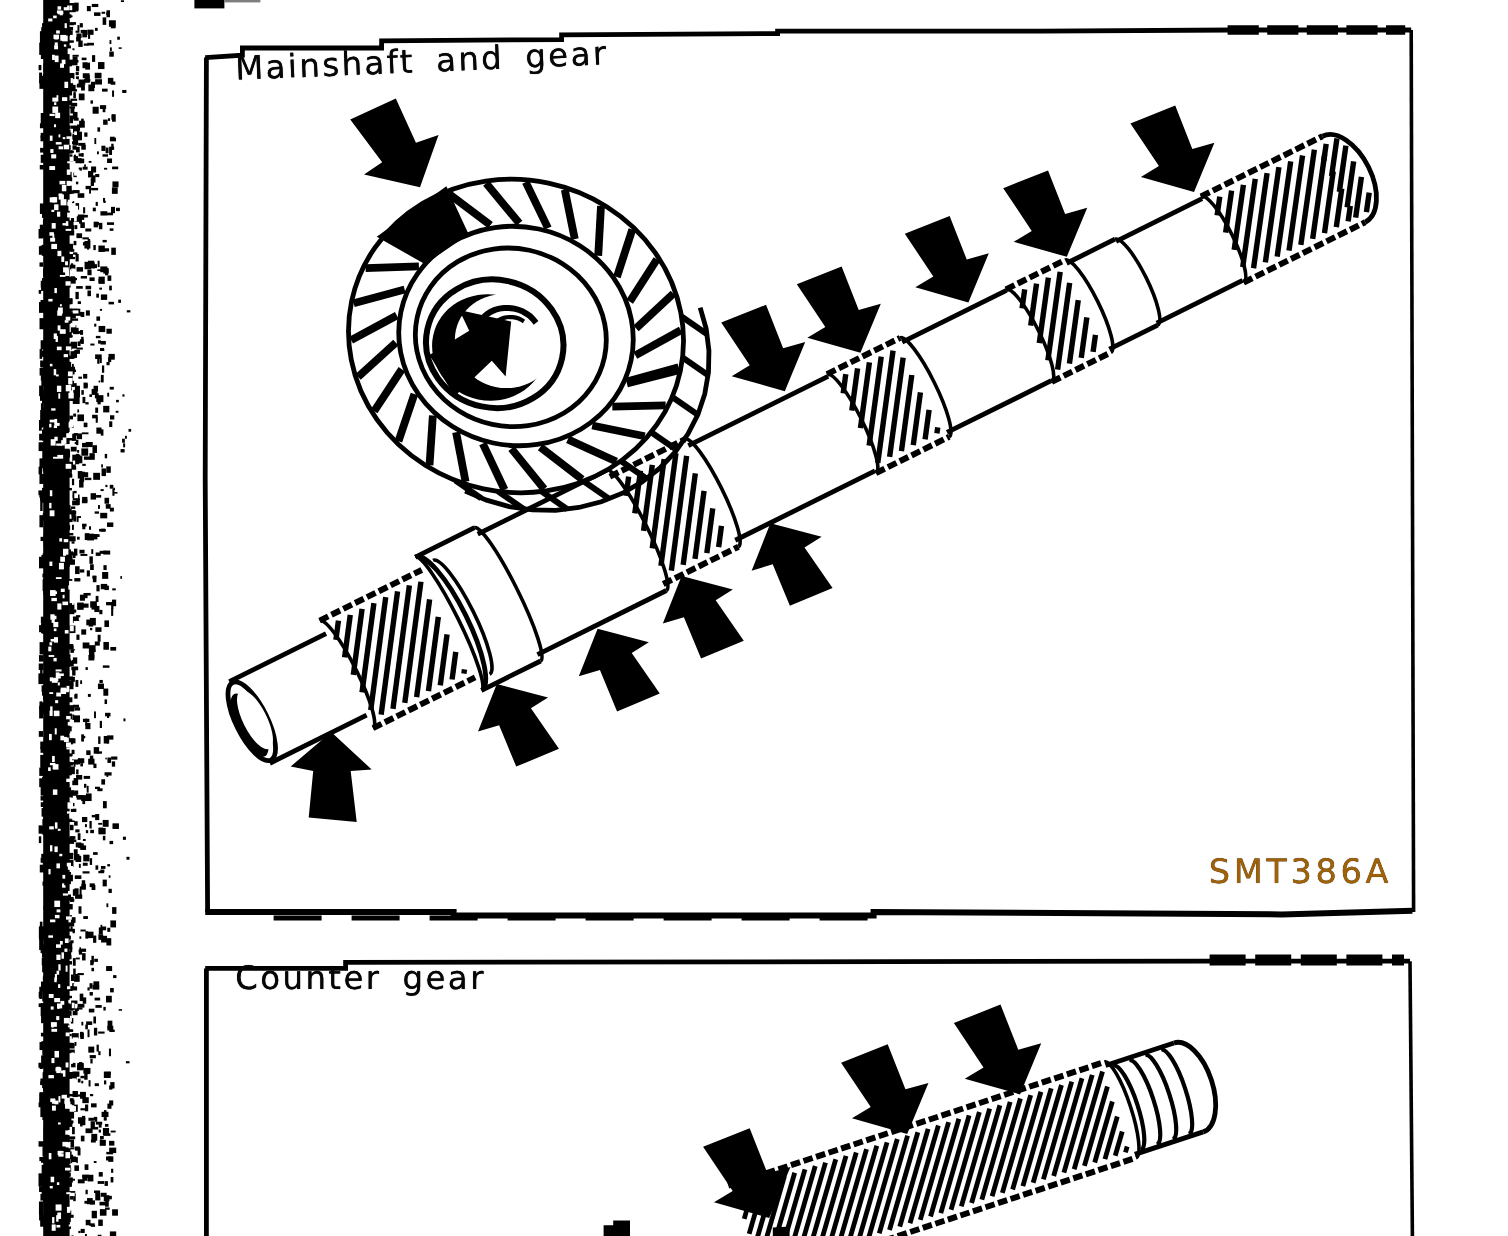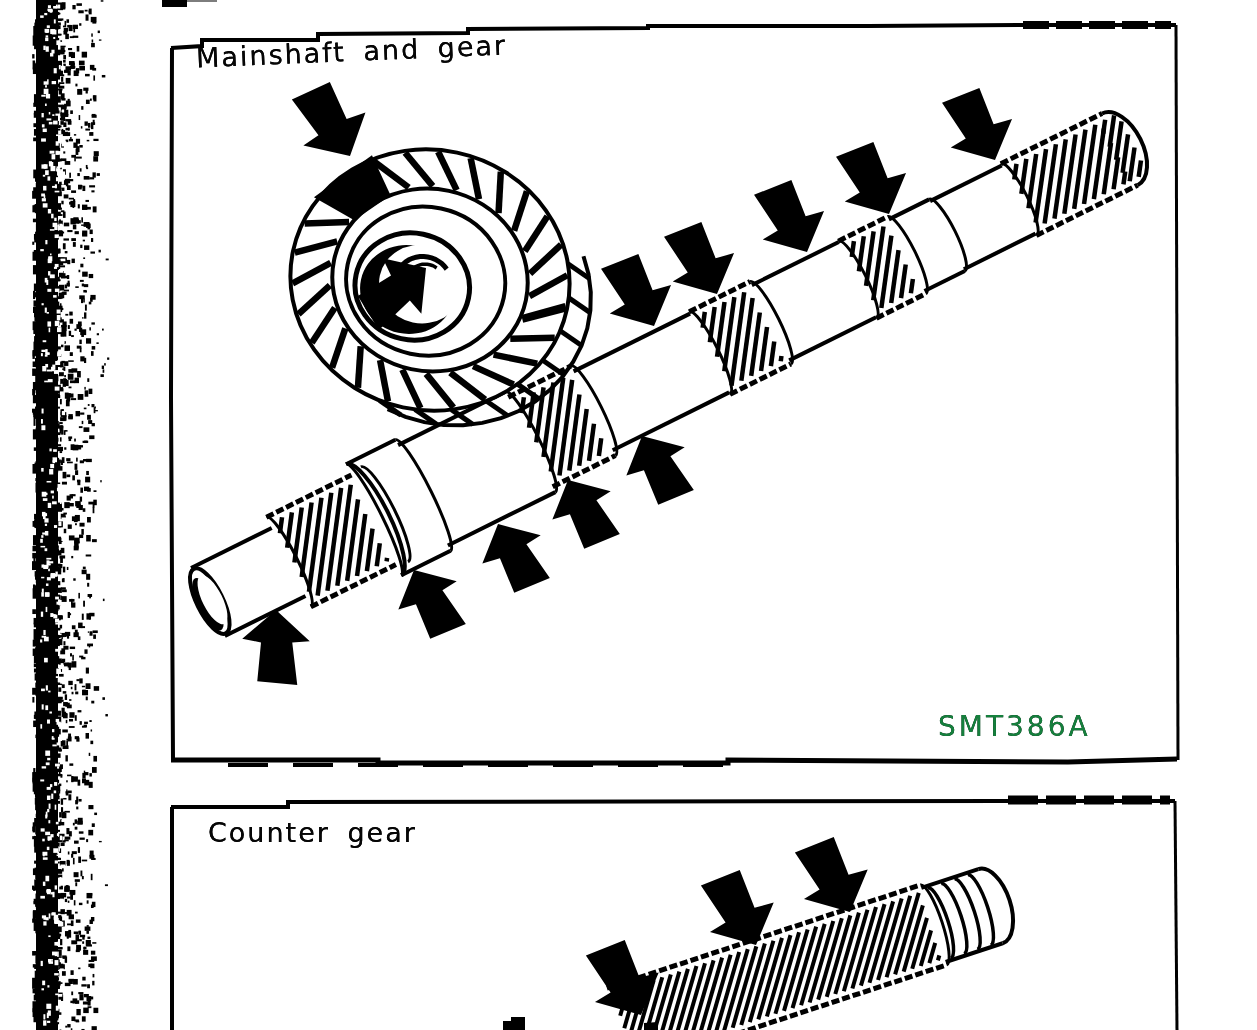--- a/index.html
+++ b/index.html
@@ -2,24 +2,24 @@
 <html><head>
 <meta charset="utf-8">
 <style>
   html,body{margin:0;padding:0;background:#ffffff;}
   body{width:1257px;height:1030px;overflow:hidden;font-family:"DejaVu Sans",sans-serif;}
   .page{position:relative;width:1257px;height:1030px;background:#ffffff;}
   .abs{position:absolute;}
   .fig-frame{position:absolute;margin:0;padding:0;}
   .fig-svg{position:absolute;left:0;top:0;}
   .fig-title{position:absolute;color:#060606;font-size:27px;letter-spacing:2px;word-spacing:7px;white-space:nowrap;text-shadow:0 0 0.6px #000;}
-  .fig-code{position:absolute;color:#15803d;font-size:28px;letter-spacing:3px;text-shadow:0 0 0.6px #000;}
+  .fig-code{position:absolute;color:#a16207;font-size:28px;letter-spacing:3px;text-align:right;text-shadow:0 0 0.6px #000;}
   #title-mainshaft{left:28px;top:18px;transform:rotate(-2.4deg);}
   #code-mainshaft{left:770px;top:692px;width:222px;}
-  #title-counter{left:28px;top:22px;margin-left:12px;}
+  #title-counter{left:28px;top:5px;}
   .remnant-black{position:absolute;left:162px;top:0;width:25px;height:7px;background:#000;}
   .remnant-grey{position:absolute;left:187px;top:0;width:30px;height:2px;background:#7d7d7d;}
 </style>
 </head>
 <body>
 
 <div class="page">
 
   <svg id="binding-svg" class="abs" style="left:0;top:0" width="130" height="1030">
       <rect x="36" y="0" width="22" height="1030" fill="#000000"></rect>

